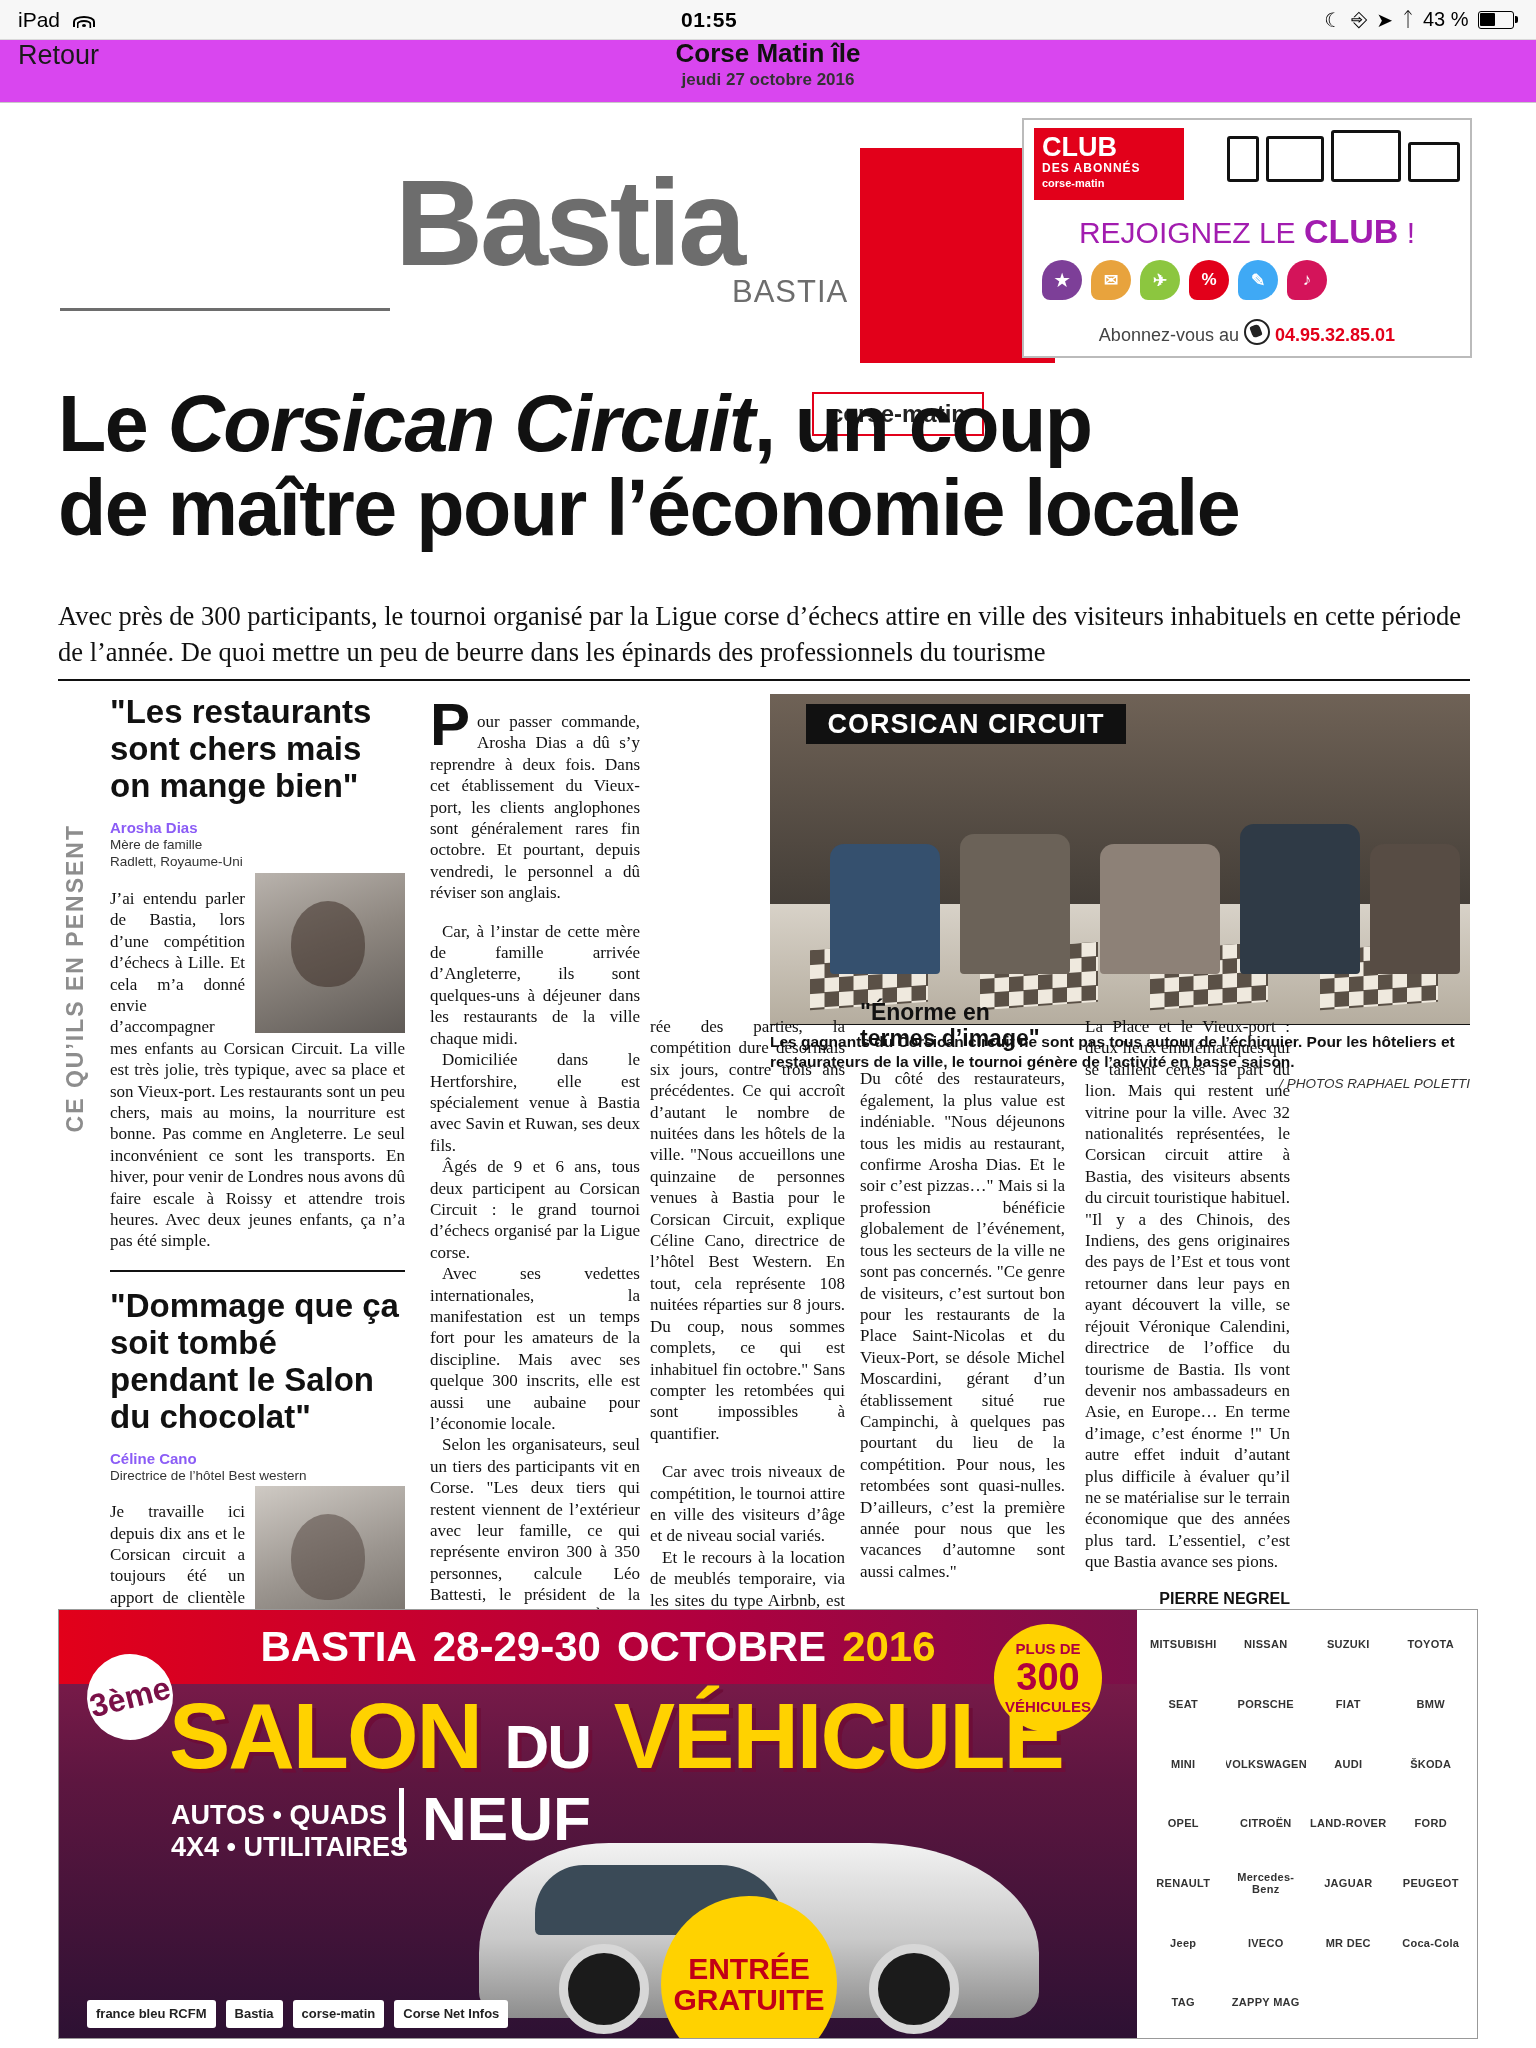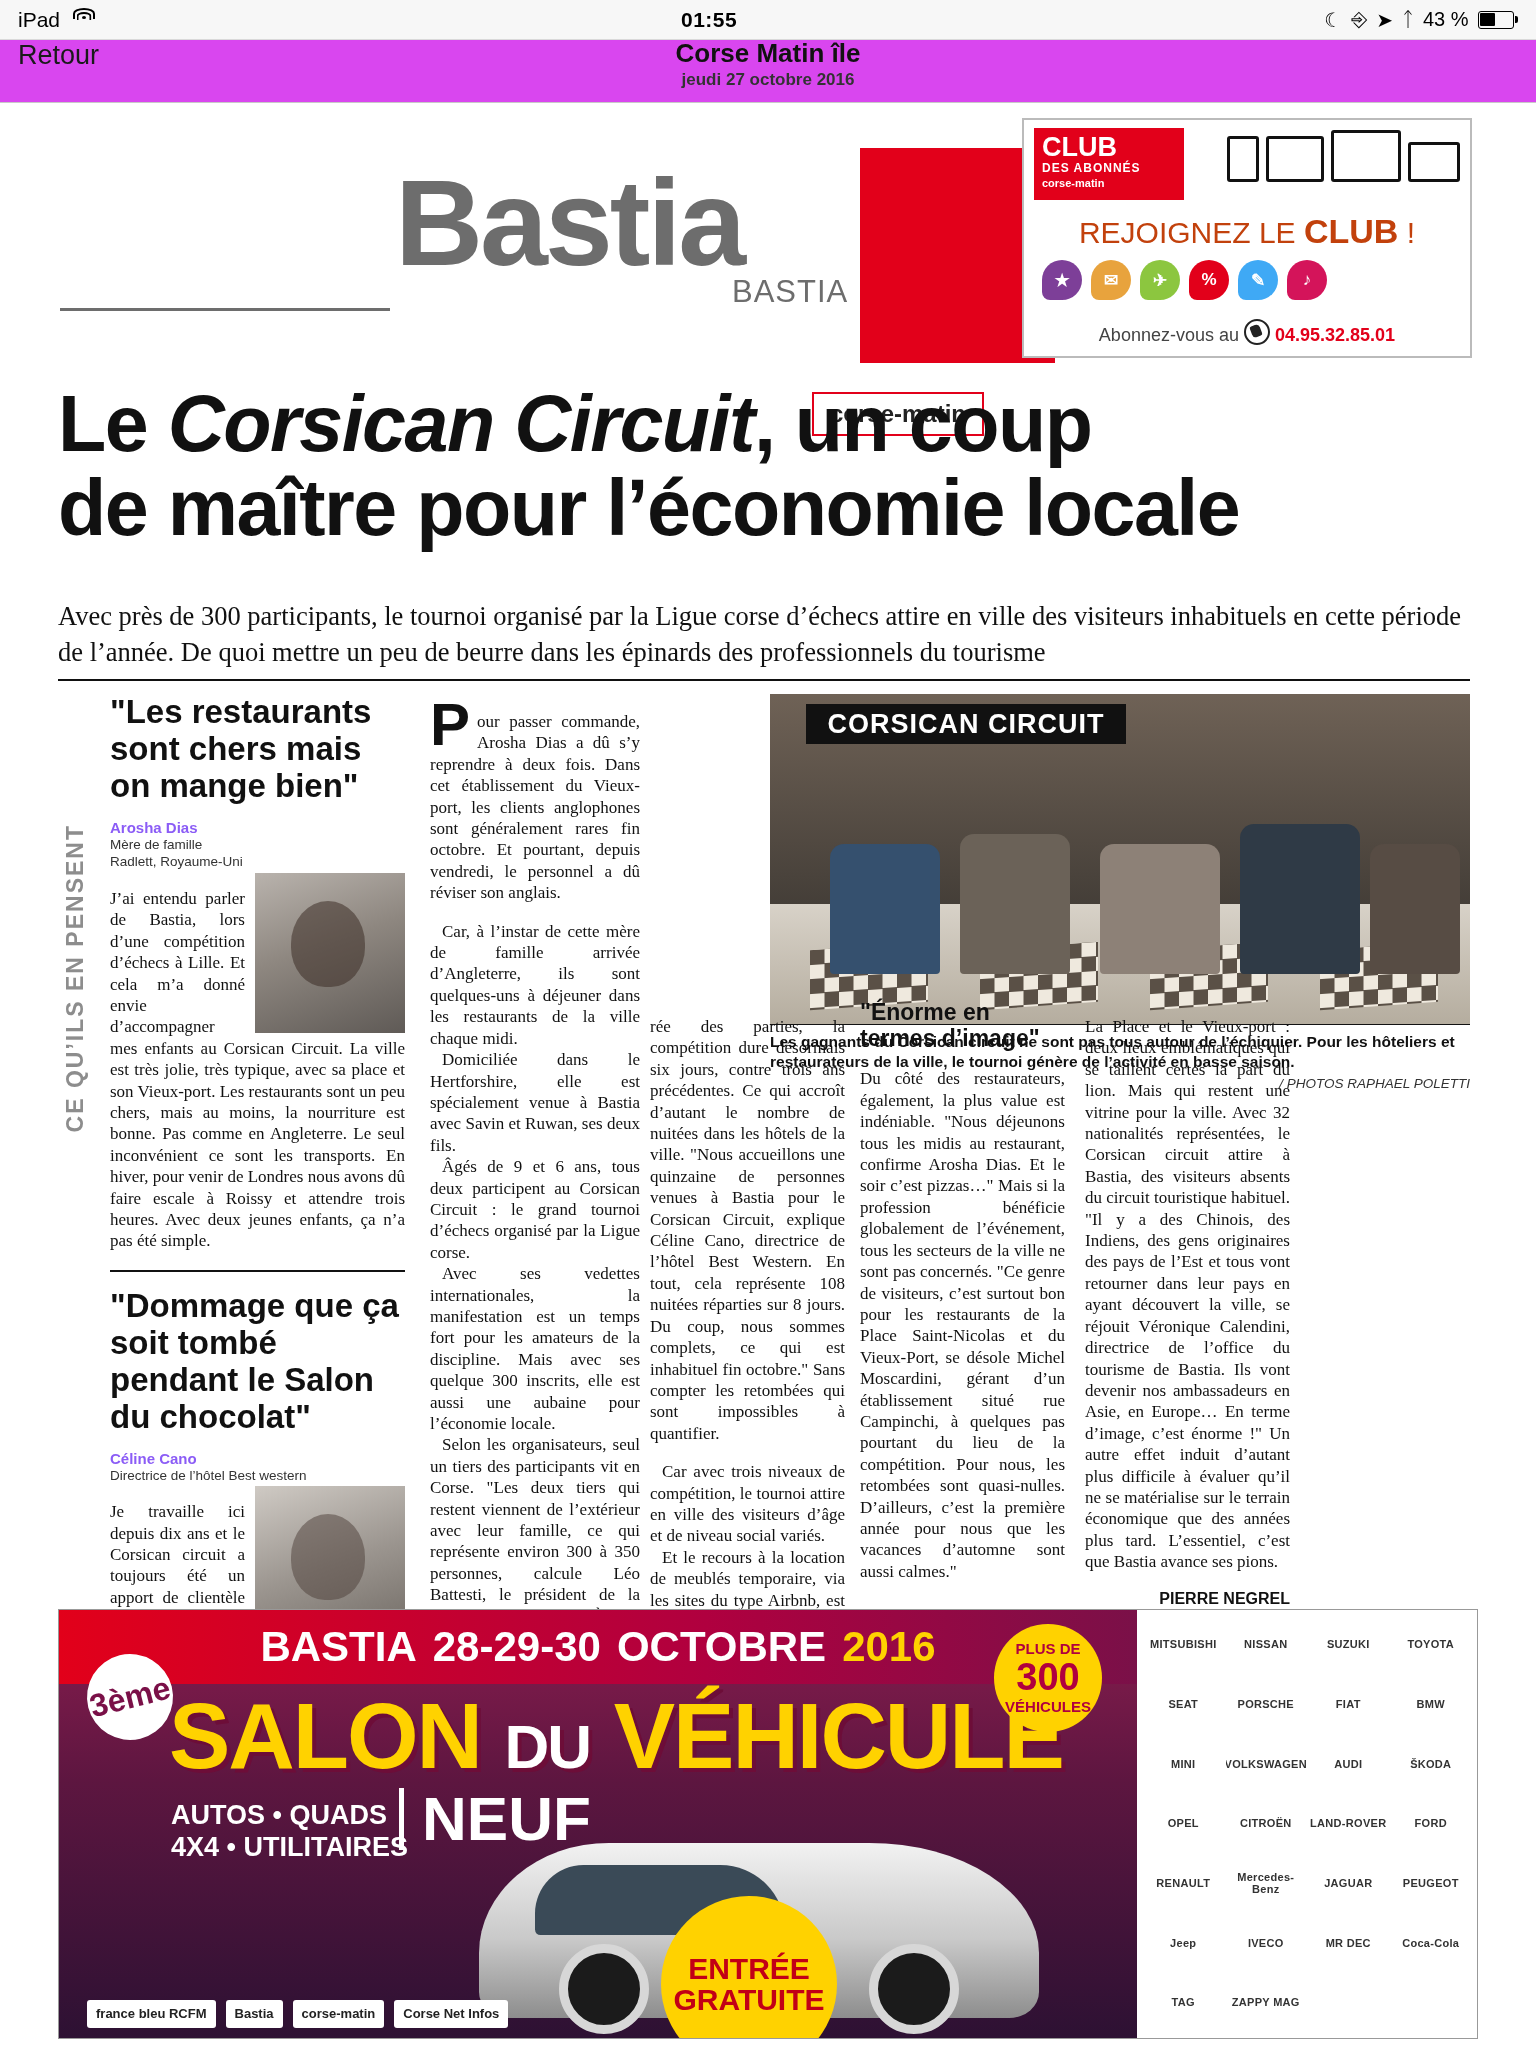--- a/index.html
+++ b/index.html
@@ -10,21 +10,21 @@
     overflow:hidden;
     position:relative;
   }
   
   .statusbar{
     height:40px; background:#f7f7f7; border-bottom:1px solid #d9d9d9;
     display:flex; align-items:center; padding:0 18px;
     font-family:"Liberation Sans", sans-serif; font-size:21px; color:#000;
     box-sizing:border-box;
   }
-  .sb-left{display:flex;align-items:flex-start;gap:14px;flex:0 0 auto;}
+  .sb-left{display:flex;align-items:flex-end;gap:14px;flex:0 0 auto;}
   .sb-center{flex:1 1 auto;text-align:center;font-weight:700;letter-spacing:.5px;}
   .sb-right{display:flex;align-items:center;gap:9px;flex:0 0 auto;font-size:20px;}
   .wifi-ico{display:inline-block;width:20px;height:16px;position:relative;}
   .wifi-ico i{position:absolute;left:50%;transform:translateX(-50%);border:2.2px solid #000;border-bottom:none;border-radius:50% 50% 0 0;}
   .wifi-ico i:nth-child(1){width:18px;height:9px;top:0;}
   .wifi-ico i:nth-child(2){width:11px;height:6px;top:4px;}
   .wifi-ico i:nth-child(3){width:4px;height:3px;top:8px;border-radius:50%;background:#000;border:none;}
   .battery{display:inline-flex;align-items:center;}
   .battery .shell{width:34px;height:16px;border:1.6px solid #000;border-radius:3px;position:relative;}
   .battery .fill{position:absolute;left:1.5px;top:1.5px;bottom:1.5px;width:43%;background:#000;border-radius:1px;}
@@ -77,21 +77,21 @@
   .clubad .red small{display:block;font-size:12px;letter-spacing:1px;}
   .clubad .red .cm{display:block;font-size:11px;margin-top:4px;}
   .clubad .devices{position:absolute;right:10px;top:10px;display:flex;gap:7px;align-items:flex-end;}
   .clubad .devices span{display:block;border:3px solid #111;border-radius:3px;}
   .d1{width:26px;height:40px;}
   .d2{width:52px;height:40px;}
   .d3{width:64px;height:46px;}
   .d4{width:46px;height:34px;}
   .clubad .join{
     position:absolute;left:0;right:0;top:92px;text-align:center;
-    font-family:"Liberation Sans",sans-serif;font-size:30px;color:#c2410c;
+    font-family:"Liberation Sans",sans-serif;font-size:30px;color:#a21caf;
   }
   .clubad .join b{font-size:34px;}
   .clubad .bubbles{position:absolute;left:18px;top:140px;display:flex;gap:9px;}
   .bub{width:40px;height:40px;border-radius:50% 50% 50% 8px;display:flex;align-items:center;justify-content:center;color:#fff;font-family:"Liberation Sans",sans-serif;font-size:17px;font-weight:700;}
   .clubad .sub{
     position:absolute;left:0;right:0;bottom:10px;text-align:center;
     font-family:"Liberation Sans",sans-serif;font-size:18px;color:#e2001a;font-weight:700;
   }
   .clubad .sub .lbl{color:#444;font-weight:400;}
   .phone-ico{display:inline-block;width:22px;height:22px;border:2px solid #222;border-radius:50%;position:relative;vertical-align:-4px;}

